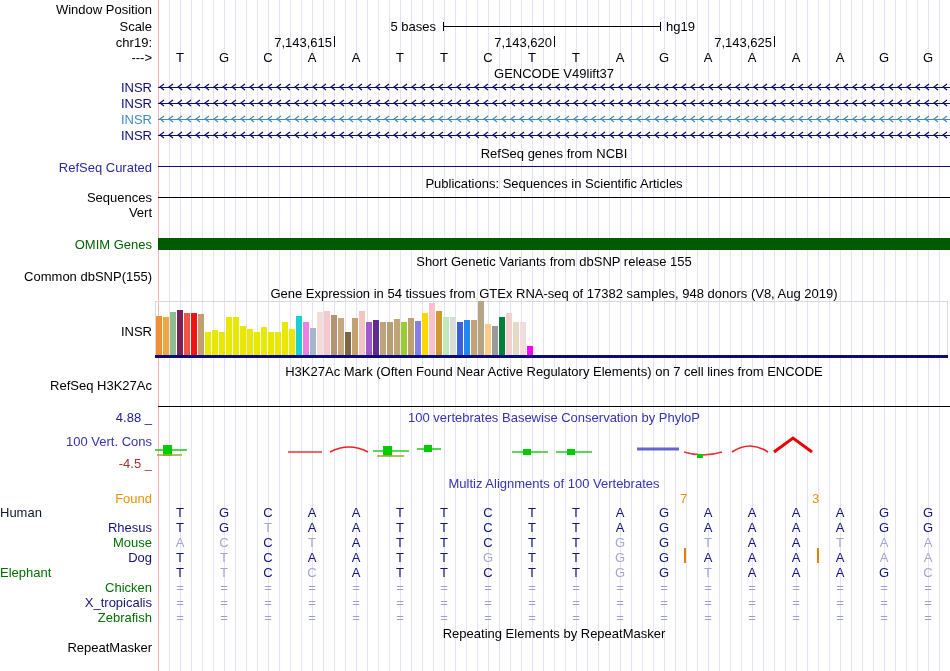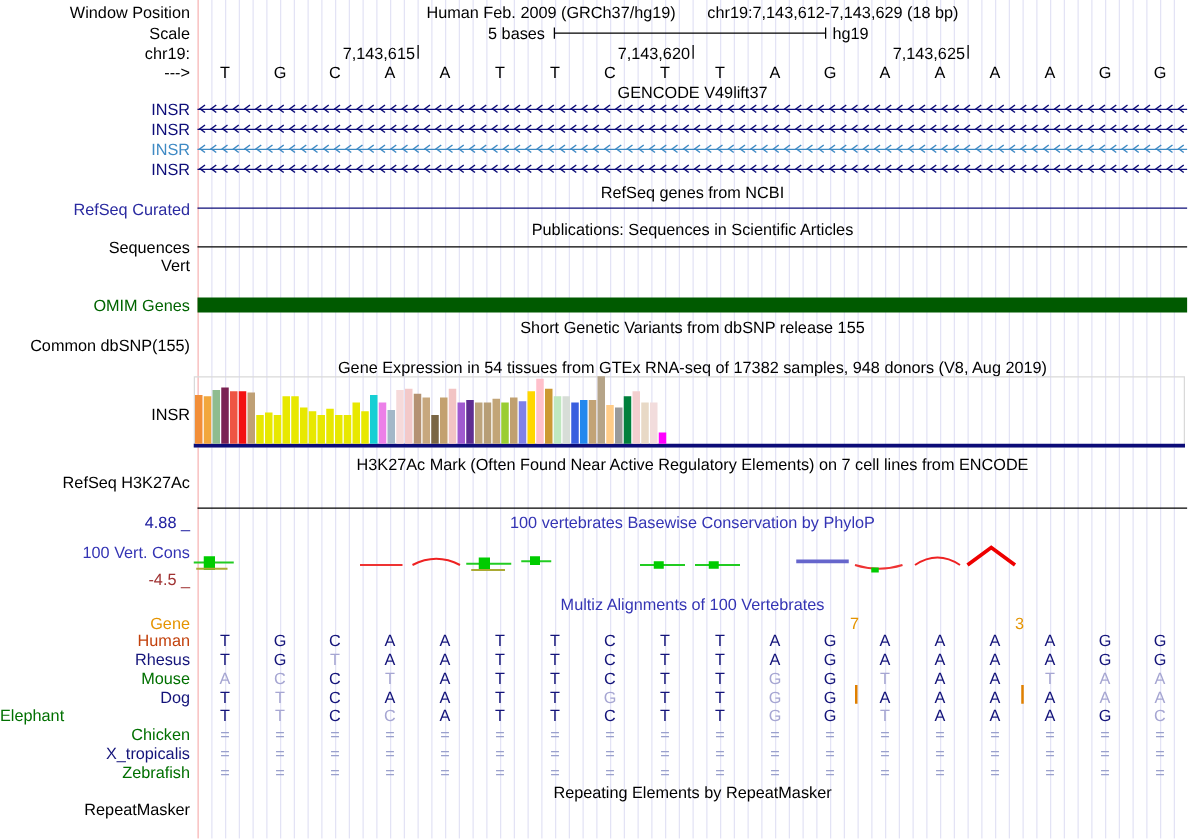--- a/index.html
+++ b/index.html
@@ -117,25 +117,20 @@
       <line x1="556" y1="452" x2="592" y2="452" stroke="#22cc22" stroke-width="1.6"></line>
       <rect x="567" y="449" width="8" height="6" fill="#00cc00"></rect>
       <line x1="637" y1="449" x2="679" y2="449" stroke="#6666cc" stroke-width="3"></line>
       <path d="M684 452Q703 458 722 452" stroke="#ee3333" fill="none" stroke-width="1.6"></path>
       <rect x="697" y="454" width="6" height="4" fill="#00cc00"></rect>
       <path d="M732 452Q750 440 768 452" stroke="#ee2222" fill="none" stroke-width="1.6"></path>
       <path d="M774 452L793 438L812 452" stroke="#ee0000" fill="none" stroke-width="3"></path>
     </svg>
 
   <div class="gl" style="top:2px">Window Position</div>
-  <div class="title" style="top:2px">
-    <span>Human Feb. 2009 (GRCh37/hg19)</span>
-    <span style="display:inline-block;width:18px"></span>
-    <span>chr19:7,143,612-7,143,629 (18 bp)</span>
-  </div>
 
   <div class="gl" style="top:19px">Scale</div>
   <div style="position:absolute;left:340px;top:19px;width:96px;text-align:right">5 bases</div>
   <div id="scalebar"></div>
   <div style="position:absolute;left:666px;top:19px">hg19</div>
 
   <div class="gl" style="top:35px">chr19:</div>
   <div class="gl" style="top:50px">---&gt;</div>
 
   <div class="title" style="top:66px">GENCODE V49lift37</div>
@@ -163,21 +158,21 @@
   <div class="title" style="top:364px">H3K27Ac Mark (Often Found Near Active Regulatory Elements) on 7 cell lines from ENCODE</div>
   <div class="gl" style="top:378px">RefSeq H3K27Ac</div>
   <div class="hline" style="top:406px;left:158px;width:792px"></div>
 
   <div class="gl consmax" style="top:410px">4.88 _</div>
   <div class="title blue-title" style="top:410px">100 vertebrates Basewise Conservation by PhyloP</div>
   <div class="gl blue-title" style="top:434px">100 Vert. Cons</div>
   <div class="gl consmin" style="top:456px">-4.5 _</div>
 
   <div class="title blue-title" style="top:476px">Multiz Alignments of 100 Vertebrates</div>
-  <div class="gl orange" style="top:491px">Gene</div>
+  <div class="gl orange" style="top:491px">Found</div>
 
   <div class="title" style="top:626px">Repeating Elements by RepeatMasker</div>
   <div class="gl" style="top:640px">RepeatMasker</div>
 <div style="position: absolute; left: 242px; top: 35px; width: 90px; text-align: right;">7,143,615</div>
     <div style="position: absolute; left: 334px; top: 36px; width: 1px; height: 11px; background: rgb(0, 0, 0);"></div>
     <div style="position: absolute; left: 462px; top: 35px; width: 90px; text-align: right;">7,143,620</div>
     <div style="position: absolute; left: 554px; top: 36px; width: 1px; height: 11px; background: rgb(0, 0, 0);"></div>
     <div style="position: absolute; left: 682px; top: 35px; width: 90px; text-align: right;">7,143,625</div>
     <div style="position: absolute; left: 774px; top: 36px; width: 1px; height: 11px; background: rgb(0, 0, 0);"></div>
     <div style="position: absolute; left: 158px; top: 50px; width: 44px; text-align: center;">T</div>
@@ -251,21 +246,21 @@
     <div style="position: absolute; left: 478px; top: 301px; width: 6px; height: 54px; background: rgb(181, 164, 136);"></div>
     <div style="position: absolute; left: 485px; top: 324px; width: 6px; height: 31px; background: rgb(255, 204, 136);"></div>
     <div style="position: absolute; left: 492px; top: 326px; width: 6px; height: 29px; background: rgb(154, 154, 154);"></div>
     <div style="position: absolute; left: 499px; top: 317px; width: 6px; height: 38px; background: rgb(0, 128, 60);"></div>
     <div style="position: absolute; left: 506px; top: 313px; width: 6px; height: 42px; background: rgb(243, 207, 207);"></div>
     <div style="position: absolute; left: 513px; top: 322px; width: 6px; height: 33px; background: rgb(232, 217, 198);"></div>
     <div style="position: absolute; left: 520px; top: 322px; width: 6px; height: 33px; background: rgb(242, 220, 220);"></div>
     <div style="position: absolute; left: 527px; top: 346px; width: 6px; height: 9px; background: rgb(255, 0, 255);"></div>
     <div style="position: absolute; left: 680px; top: 491px; color: rgb(229, 148, 0);">7</div>
     <div style="position: absolute; left: 812px; top: 491px; color: rgb(229, 148, 0);">3</div>
-    <div style="position: absolute; left: 0px; top: 505px; width: 152px; text-align: right; color: #c2410c;">Human</div>
+    <div style="position: absolute; left: 0px; top: 505px; width: 152px; color: #0f172a;">Human</div>
     <div style="position: absolute; left: 158px; top: 505px; width: 44px; text-align: center; color: rgb(20, 20, 122);">T</div>
     <div style="position: absolute; left: 202px; top: 505px; width: 44px; text-align: center; color: rgb(20, 20, 122);">G</div>
     <div style="position: absolute; left: 246px; top: 505px; width: 44px; text-align: center; color: rgb(20, 20, 122);">C</div>
     <div style="position: absolute; left: 290px; top: 505px; width: 44px; text-align: center; color: rgb(20, 20, 122);">A</div>
     <div style="position: absolute; left: 334px; top: 505px; width: 44px; text-align: center; color: rgb(20, 20, 122);">A</div>
     <div style="position: absolute; left: 378px; top: 505px; width: 44px; text-align: center; color: rgb(20, 20, 122);">T</div>
     <div style="position: absolute; left: 422px; top: 505px; width: 44px; text-align: center; color: rgb(20, 20, 122);">T</div>
     <div style="position: absolute; left: 466px; top: 505px; width: 44px; text-align: center; color: rgb(20, 20, 122);">C</div>
     <div style="position: absolute; left: 510px; top: 505px; width: 44px; text-align: center; color: rgb(20, 20, 122);">T</div>
     <div style="position: absolute; left: 554px; top: 505px; width: 44px; text-align: center; color: rgb(20, 20, 122);">T</div>

